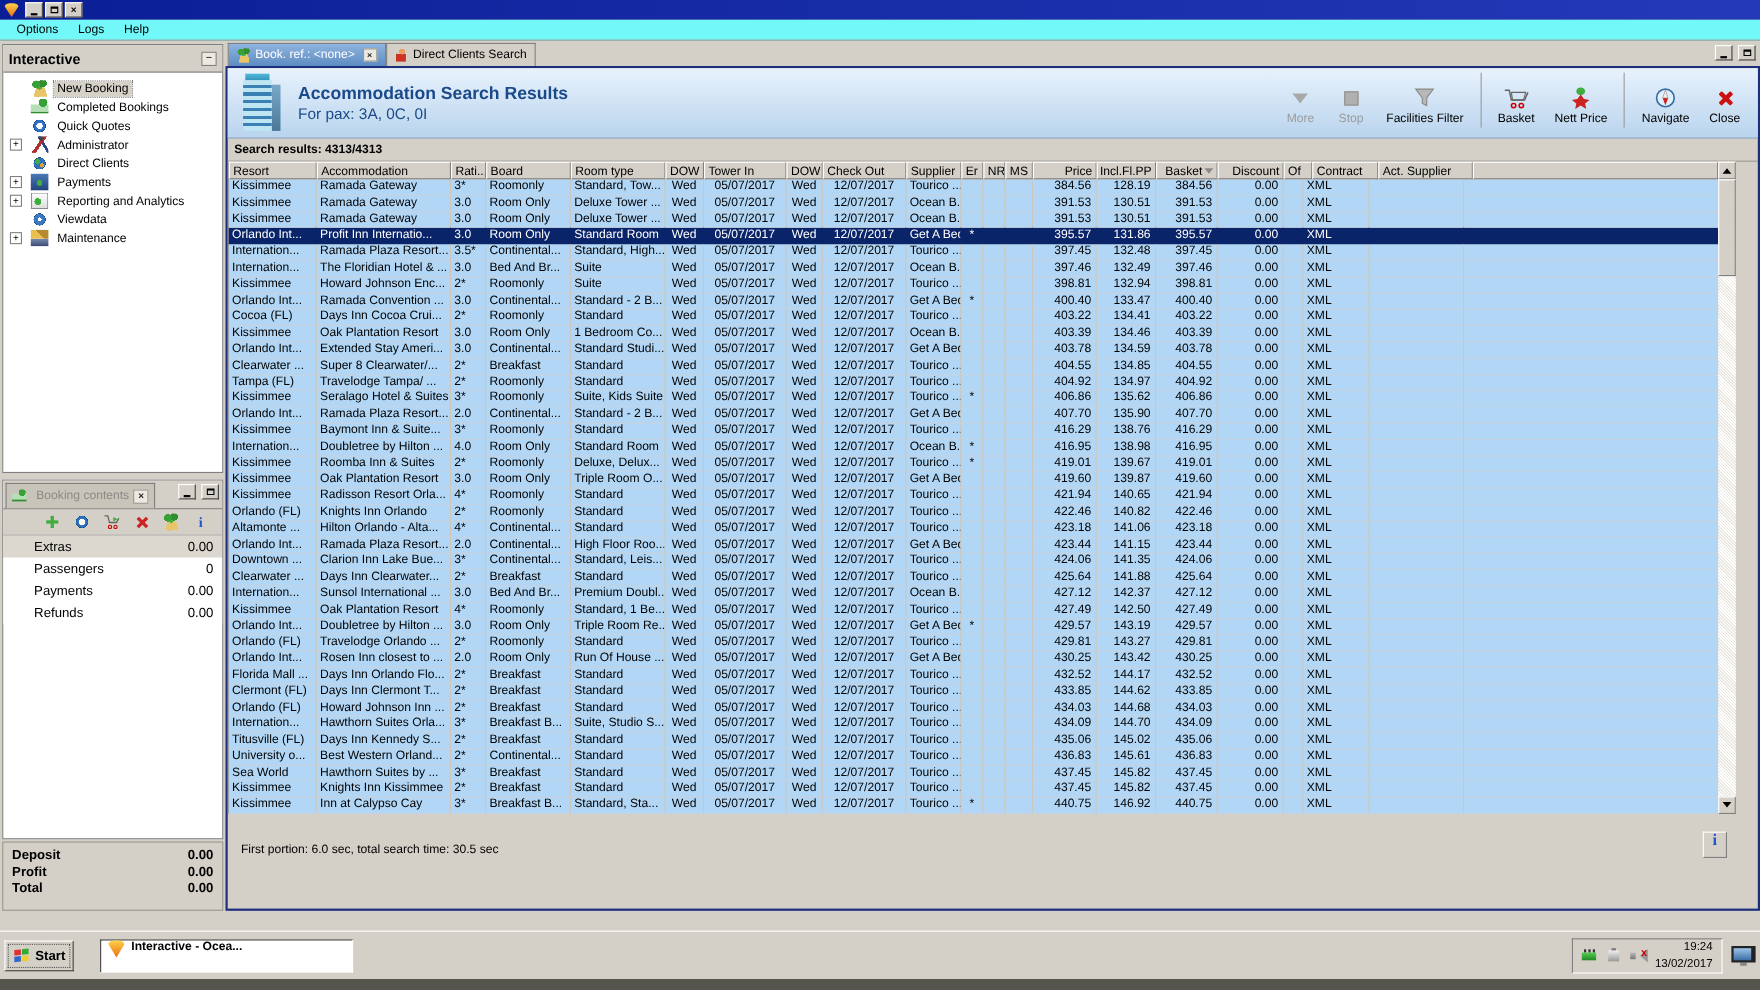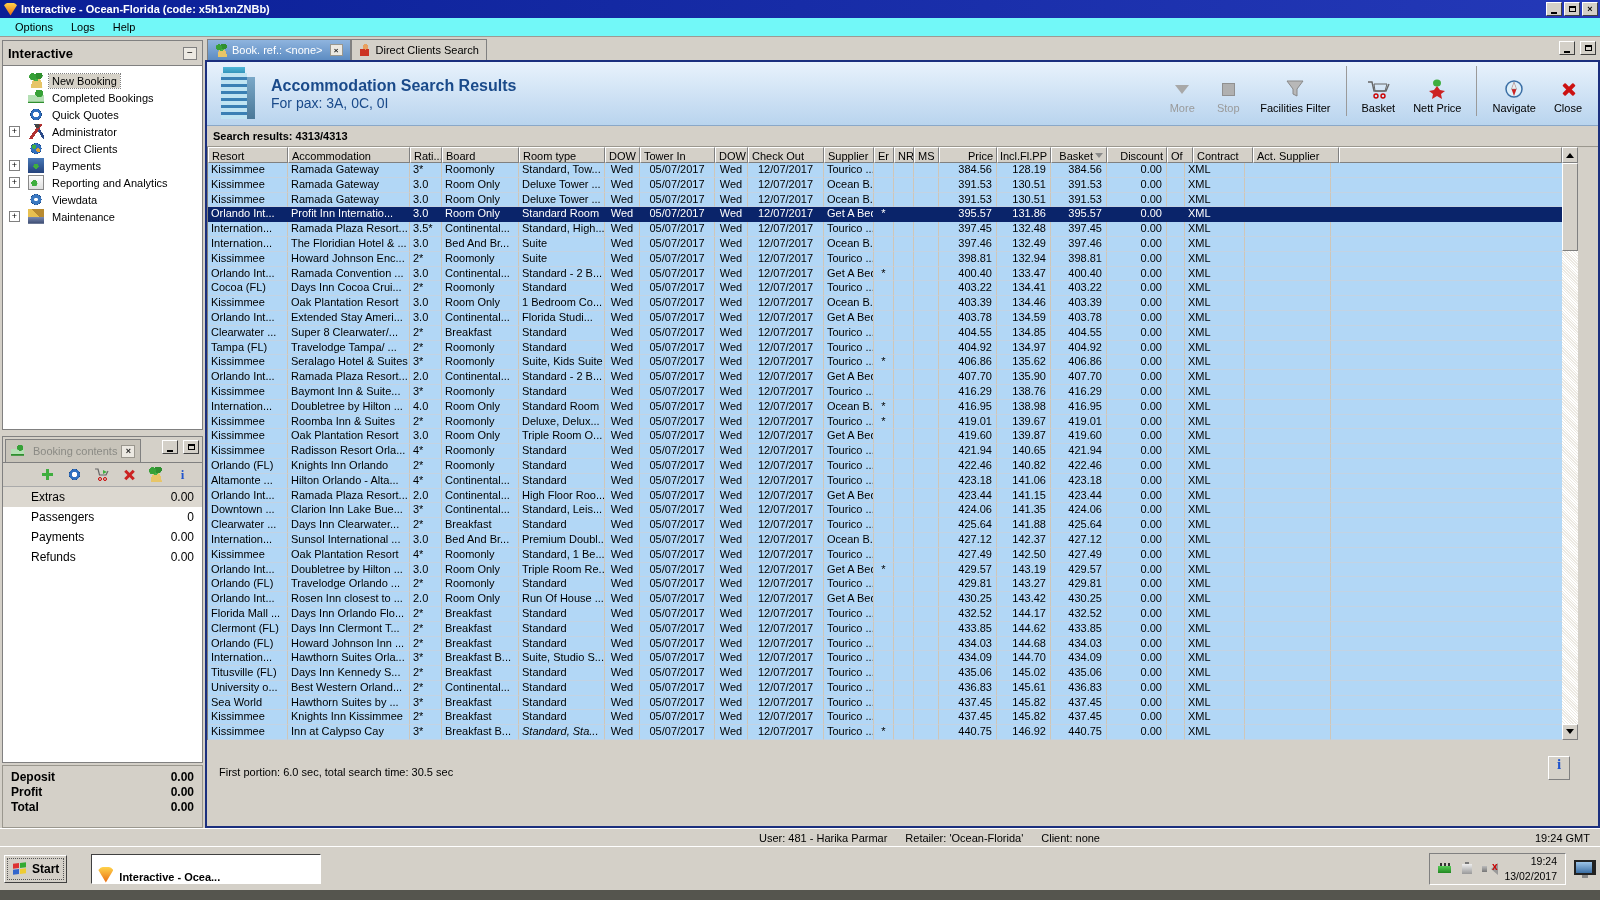--- a/index.html
+++ b/index.html
@@ -167,21 +167,21 @@
   .user-cluster { position:absolute; right:500px; top:3px; display:flex; gap:18px; white-space:nowrap; }
   .gmt { position:absolute; right:10px; top:3px; }
 
   .taskbar { position:absolute; top:846px; left:0; right:0; height:44px; background:#d4d0c8; border-top:1px solid #fff; display:flex; align-items:center; padding:0 4px; }
   .start-btn { height:28px; display:flex; align-items:center; gap:4px; padding:0 7px; background:#d4d0c8; border:1px solid; border-color:#fff #404040 #404040 #fff; outline:1px dotted #555; outline-offset:-4px; font-weight:bold; font-size:12px; }
   .flag-icon { width:16px; height:14px; background:
     linear-gradient(#d33 0 0) 1px 1px/6px 5px no-repeat,
     linear-gradient(#3a3 0 0) 8px 1px/6px 5px no-repeat,
     linear-gradient(#36c 0 0) 1px 7px/6px 5px no-repeat,
     linear-gradient(#ec3 0 0) 8px 7px/6px 5px no-repeat; transform:skewY(-6deg); }
-  .task-btn { height:30px; margin-left:24px; width:230px; background:#fff; border:1px solid; border-color:#404040 #fff #fff #404040; display:flex; align-items:flex-end; gap:6px; padding:0 6px; font-weight:bold; }
+  .task-btn { height:30px; margin-left:24px; width:230px; background:#fff; border:1px solid; border-color:#404040 #fff #fff #404040; display:flex; align-items:flex-start; gap:6px; padding:0 6px; font-weight:bold; }
   .task-logo { width:15px; height:16px; background:linear-gradient(#ffd24a,#e86a10); clip-path:polygon(50% 100%,0 22%,15% 8%,38% 0,62% 0,85% 8%,100% 22%); }
   .tray { margin-left:auto; display:flex; align-items:center; }
   .tray-box { height:32px; border:1px solid; border-color:#808080 #fff #fff #808080; display:flex; align-items:center; gap:7px; padding:0 8px; }
   .tray-icon { width:15px; height:13px; }
   .network-icon { background:linear-gradient(#5c5,#282) 0 4px/13px 7px no-repeat, linear-gradient(#333 0 0) 2px 1px/2px 3px no-repeat, linear-gradient(#333 0 0) 6px 1px/2px 3px no-repeat, linear-gradient(#333 0 0) 10px 1px/2px 3px no-repeat; }
   .device-icon { background:linear-gradient(#eee,#999) 2px 2px/10px 10px no-repeat, linear-gradient(#777 0 0) 5px 0/4px 3px no-repeat; }
   .mute-icon { position:relative; background:linear-gradient(#bbb,#777) 0 4px/5px 6px no-repeat; }
   .mute-icon::before { content:""; position:absolute; left:3px; top:1px; border:6px solid transparent; border-right:7px solid #999; }
   .mute-icon::after { content:"x"; position:absolute; right:0; top:-1px; color:#c00; font-weight:bold; font-size:10px; }
   .tray-time { text-align:right; font-size:10.5px; line-height:1.35; }
@@ -191,21 +191,20 @@
   
   .tbicon svg, .bicon svg { display:block; }
 </style>
 </head>
 <body>
 
 <div class="screen">
 
   <div class="titlebar">
     <div class="app-logo"></div>
-    <div class="win-title">Interactive - Ocean-Florida (code: x5h1xnZNBb)</div>
     <div class="winbtn">
         <div class="minbar"></div>
       </div>
     <div class="winbtn">
         <div class="maxbox"></div>
       </div>
     <div class="winbtn">×</div>
   </div>
 
   <div class="menubar">
@@ -723,21 +722,21 @@
                   <div class="tcell a-center" style="width: 18px;"></div>
                   <div class="tcell" style="width: 60px;">XML</div>
                   <div class="tcell" style="width: 86px;"></div>
                   <div class="tcell fill"></div>
                 </div>
                 <div class="trow">
                   <div class="tcell" style="width: 80px;">Orlando Int...</div>
                   <div class="tcell" style="width: 122px;">Extended Stay Ameri...</div>
                   <div class="tcell" style="width: 32px;">3.0</div>
                   <div class="tcell" style="width: 77px;">Continental...</div>
-                  <div class="tcell" style="width: 86px;">Florida Studi...</div>
+                  <div class="tcell" style="width: 86px;">Standard Studi...</div>
                   <div class="tcell a-center" style="width: 35px;">Wed</div>
                   <div class="tcell a-center" style="width: 75px;">05/07/2017</div>
                   <div class="tcell a-center" style="width: 33px;">Wed</div>
                   <div class="tcell a-center" style="width: 76px;">12/07/2017</div>
                   <div class="tcell" style="width: 50px;">Get A Bed</div>
                   <div class="tcell a-center" style="width: 20px;"></div>
                   <div class="tcell a-center" style="width: 20px;"></div>
                   <div class="tcell a-center" style="width: 25px;"></div>
                   <div class="tcell a-right" style="width: 58px;">403.78</div>
                   <div class="tcell a-right" style="width: 54px;">134.59</div>
@@ -1367,21 +1366,21 @@
                   <div class="tcell a-center" style="width: 18px;"></div>
                   <div class="tcell" style="width: 60px;">XML</div>
                   <div class="tcell" style="width: 86px;"></div>
                   <div class="tcell fill"></div>
                 </div>
                 <div class="trow">
                   <div class="tcell" style="width: 80px;">Kissimmee</div>
                   <div class="tcell" style="width: 122px;">Inn at Calypso Cay</div>
                   <div class="tcell" style="width: 32px;">3*</div>
                   <div class="tcell" style="width: 77px;">Breakfast B...</div>
-                  <div class="tcell" style="width: 86px; font-style: italic;">Standard, Sta...</div>
+                  <div class="tcell" style="width: 86px;">Standard, Sta...</div>
                   <div class="tcell a-center" style="width: 35px;">Wed</div>
                   <div class="tcell a-center" style="width: 75px;">05/07/2017</div>
                   <div class="tcell a-center" style="width: 33px;">Wed</div>
                   <div class="tcell a-center" style="width: 76px;">12/07/2017</div>
                   <div class="tcell" style="width: 50px;">Tourico ...</div>
                   <div class="tcell a-center" style="width: 20px;">*</div>
                   <div class="tcell a-center" style="width: 20px;"></div>
                   <div class="tcell a-center" style="width: 25px;"></div>
                   <div class="tcell a-right" style="width: 58px;">440.75</div>
                   <div class="tcell a-right" style="width: 54px;">146.92</div>
@@ -1411,28 +1410,20 @@
           <div class="info-btn"><span class="info-i" style="font-size:15px">i</span></div>
         </div>
 
         <div class="gap-flex"></div>
 
 
       </div>
     </div>
   </div>
 
-  <div class="userline">
-    <div class="user-cluster">
-      <span>User: 481 - Harika Parmar</span>
-      <span>Retailer: 'Ocean-Florida'</span>
-      <span>Client: none</span>
-    </div>
-    <span class="gmt">19:24 GMT</span>
-  </div>
 
   <div class="taskbar">
     <div class="start-btn">
       <span class="flag-icon"></span>
       <span>Start</span>
     </div>
     <div class="task-btn">
       <span class="task-logo"></span>
       <span>Interactive - Ocea...</span>
     </div>

